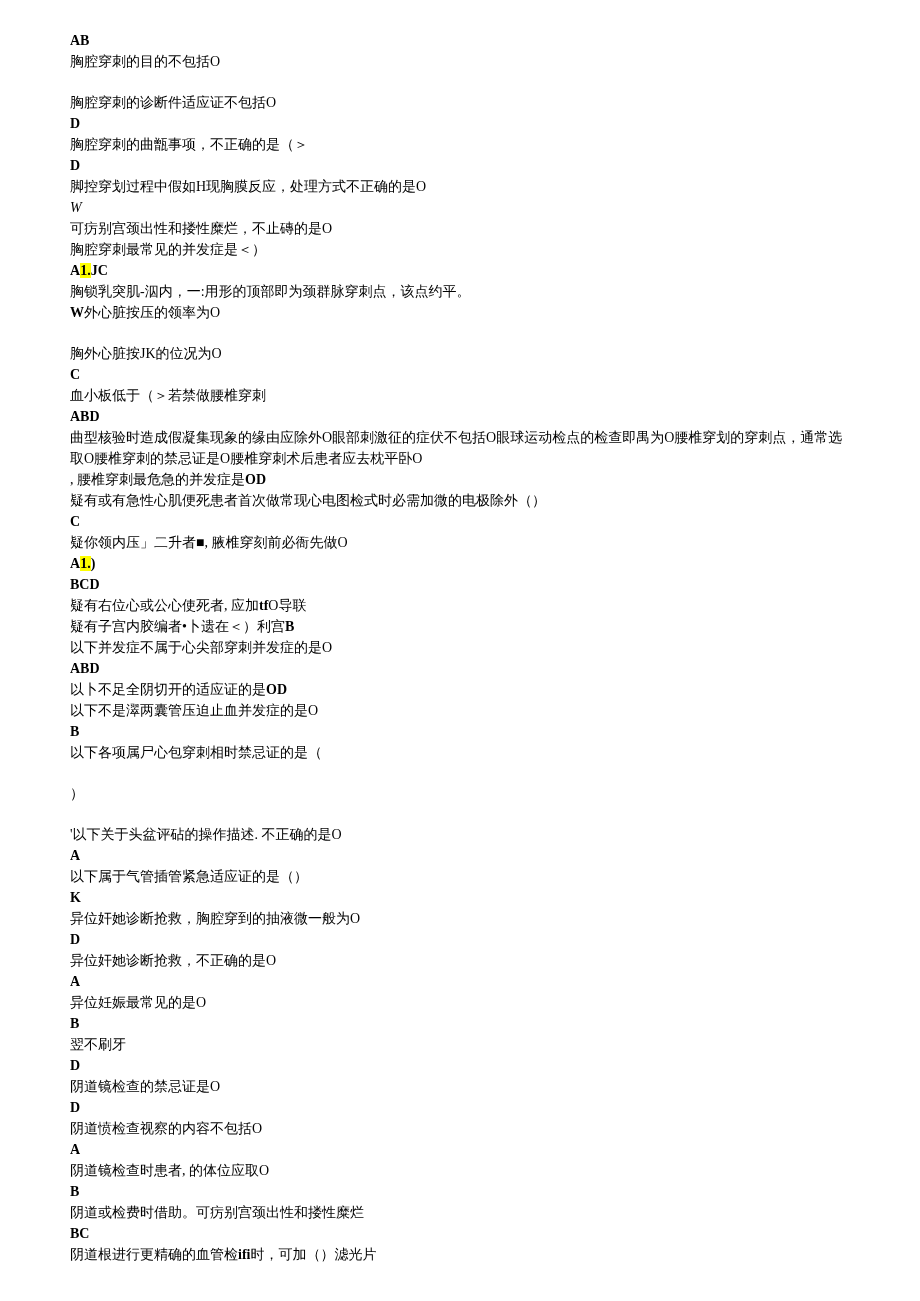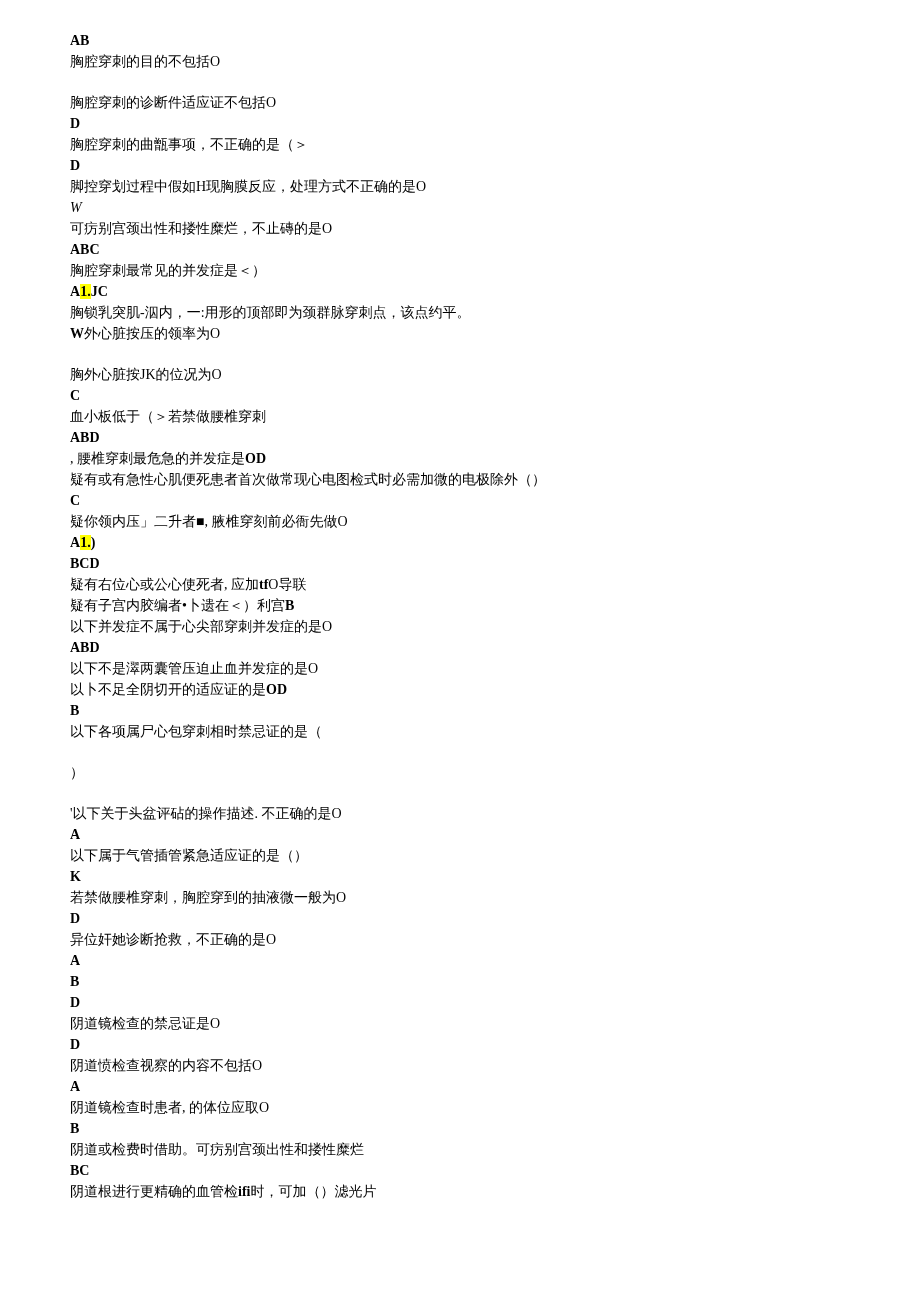--- a/index.html
+++ b/index.html
@@ -38,56 +38,58 @@
     <div class="line bold">AB</div>
     <div class="line ">胸腔穿刺的目的不包括O</div>
     <div class="line blank">&nbsp;</div>
     <div class="line ">胸腔穿刺的诊断件适应证不包括O</div>
     <div class="line bold">D</div>
     <div class="line ">胸腔穿刺的曲甑事项，不正确的是（＞</div>
     <div class="line bold">D</div>
     <div class="line ">脚控穿划过程中假如H现胸膜反应，处理方式不正确的是O</div>
     <div class="line italic">W</div>
     <div class="line ">可疠别宫颈出性和搂性糜烂，不止磚的是O</div>
-    <div class="line bold">ABC</div>
     <div class="line ">胸腔穿刺最常见的并发症是＜）</div>
     <div class="line bold">A<span class="hl">1.</span>JC</div>
     <div class="line ">胸锁乳突肌-泅内，一:用形的顶部即为颈群脉穿刺点，该点约平。</div>
     <div class="line "><span class="bold">W</span>外心脏按压的领率为O</div>
     <div class="line blank">&nbsp;</div>
     <div class="line ">胸外心脏按JK的位况为O</div>
     <div class="line bold">C</div>
     <div class="line ">血小板低于（＞若禁做腰椎穿刺</div>
     <div class="line bold">ABD</div>
+    <div class="line ">曲型核验时造成假凝集现象的缘由应除外O眼部刺激征的症伏不包括O眼球运动检点的检查即禺为O腰椎穿划的穿刺点，通常选取O腰椎穿刺的禁忌证是O腰椎穿刺术后患者应去枕平卧O</div>
     <div class="line ">, 腰椎穿刺最危急的并发症是<span class="bold">OD</span></div>
     <div class="line ">疑有或有急性心肌便死患者首次做常现心电图检式时必需加微的电极除外（）</div>
     <div class="line bold">C</div>
     <div class="line ">疑你领内压」二升者■, 腋椎穿刻前必衙先做O</div>
     <div class="line bold">A<span class="hl">1.</span>)</div>
     <div class="line bold">BCD</div>
     <div class="line ">疑有右位心或公心使死者, 应加<span class="bold">tf</span>O导联</div>
     <div class="line ">疑有子宫内胶编者•卜遗在＜）利宫<span class="bold">B</span></div>
     <div class="line ">以下并发症不属于心尖部穿刺并发症的是O</div>
     <div class="line bold">ABD</div>
+    <div class="line ">以卜不足全阴切开的适应证的是<span class="bold">OD</span></div>
     <div class="line ">以下不是濢两囊管压迫止血并发症的是O</div>
-    <div class="line ">以卜不足全阴切开的适应证的是<span class="bold">OD</span></div>
     <div class="line bold">B</div>
     <div class="line ">以下各项属尸心包穿刺相时禁忌证的是（</div>
     <div class="line blank">&nbsp;</div>
     <div class="line ">）</div>
     <div class="line blank">&nbsp;</div>
     <div class="line ">'以下关于头盆评砧的操作描述. 不正确的是O</div>
     <div class="line bold">A</div>
     <div class="line ">以下属于气管插管紧急适应证的是（）</div>
     <div class="line bold">K</div>
-    <div class="line ">若禁做腰椎穿刺，胸腔穿到的抽液微一般为O</div>
+    <div class="line ">异位奸她诊断抢救，胸腔穿到的抽液微一般为O</div>
     <div class="line bold">D</div>
     <div class="line ">异位奸她诊断抢救，不正确的是O</div>
     <div class="line bold">A</div>
+    <div class="line ">异位妊娠最常见的是O</div>
     <div class="line bold">B</div>
+    <div class="line ">翌不刷牙</div>
     <div class="line bold">D</div>
     <div class="line ">阴道镜检查的禁忌证是O</div>
     <div class="line bold">D</div>
     <div class="line ">阴道愤检查视察的内容不包括O</div>
     <div class="line bold">A</div>
     <div class="line ">阴道镜检查时患者, 的体位应取O</div>
     <div class="line bold">B</div>
     <div class="line ">阴道或检费时借助。可疠别宫颈出性和搂性糜烂</div>
     <div class="line bold">BC</div>
     <div class="line ">阴道根进行更精确的血管检<span class="bold">ifi</span>时，可加（）滤光片</div>

